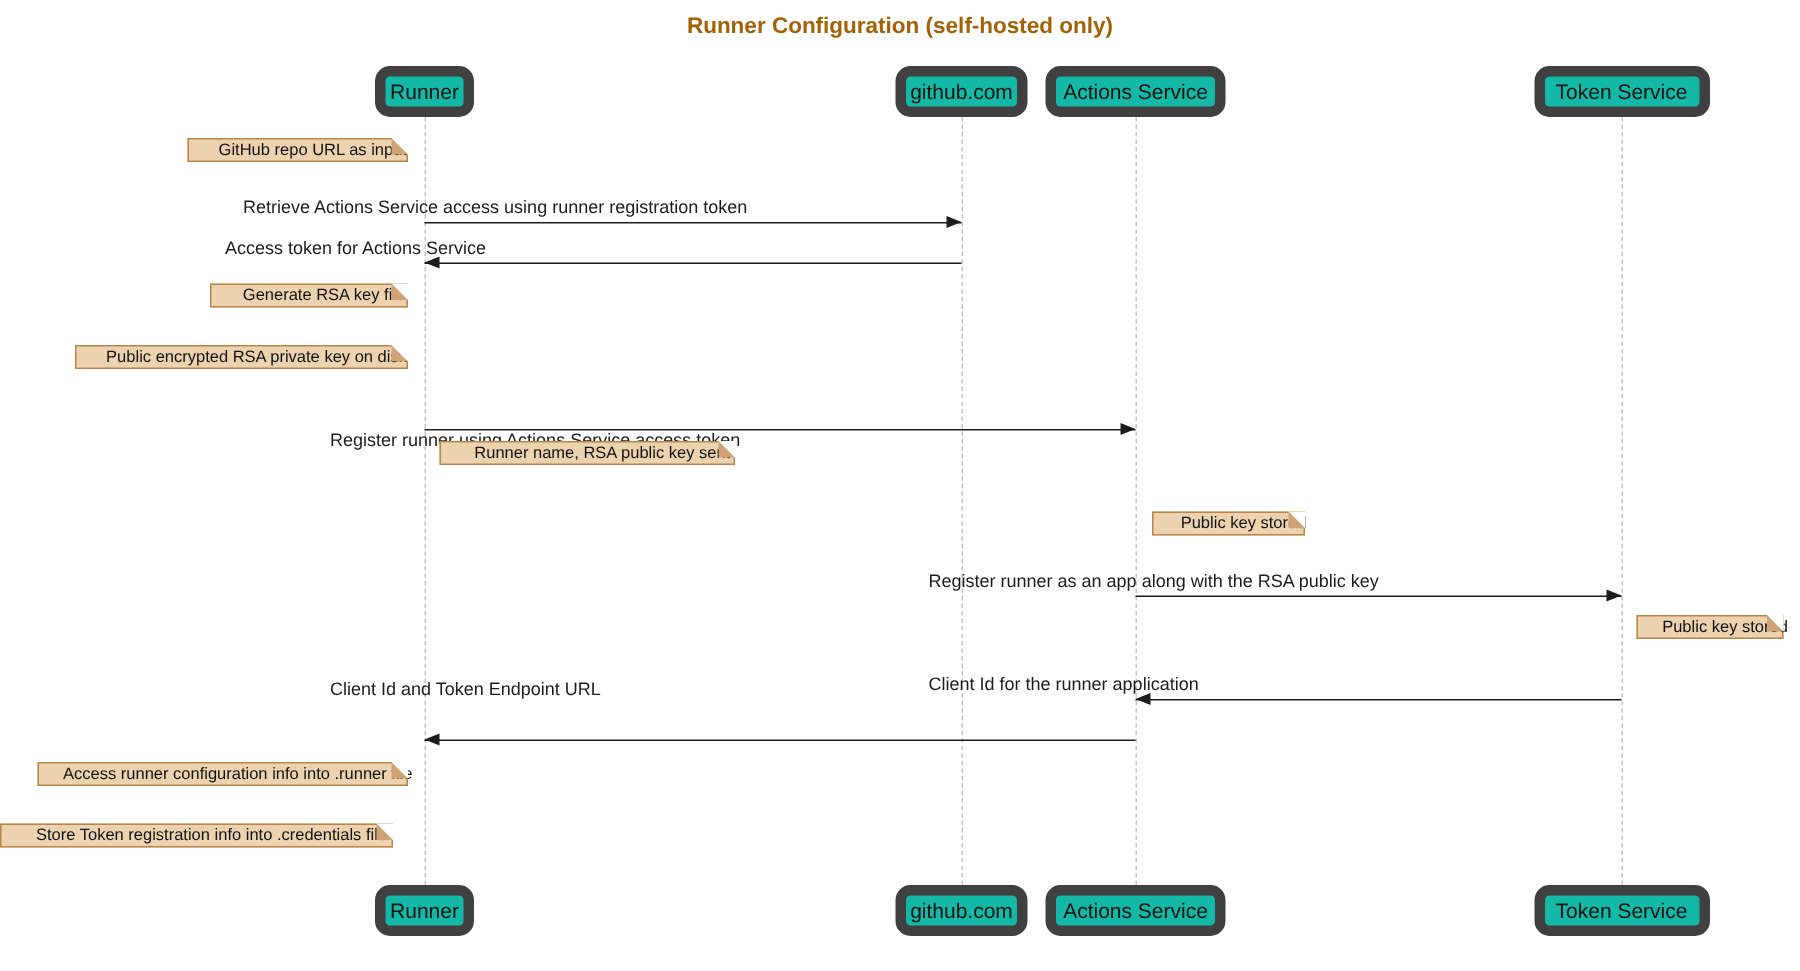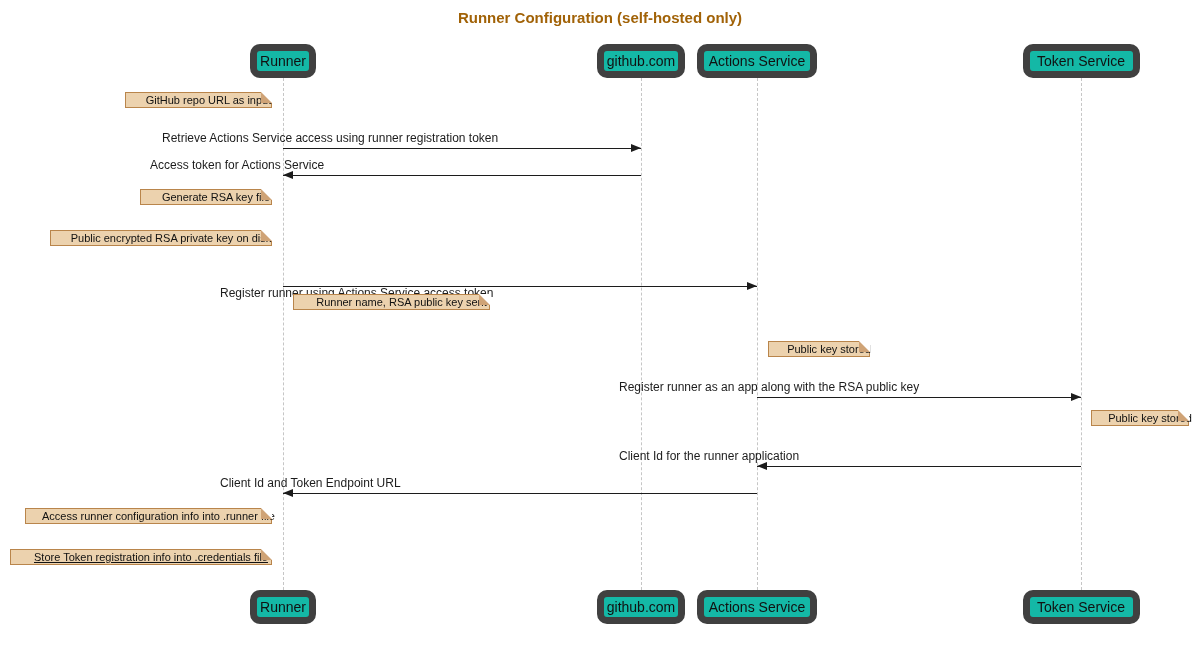--- a/index.html
+++ b/index.html
@@ -118,23 +118,23 @@
       <div class="arrowhead right" style="left: 747px; top: 282px;"></div>
       <div class="msg-label" style="left: 220px; top: 269px; margin-top: 17px;">Register runner using Actions Service access token</div>
       <div class="msg-line" style="left: 757px; top: 397px; width: 324px;"></div>
       <div class="arrowhead right" style="left: 1071px; top: 393px;"></div>
       <div class="msg-label" style="left: 619px; top: 380px;">Register runner as an app along with the RSA public key</div>
       <div class="msg-line" style="left: 757px; top: 466px; width: 324px;"></div>
       <div class="arrowhead left" style="left: 757px; top: 462px;"></div>
       <div class="msg-label" style="left: 619px; top: 449px;">Client Id for the runner application</div>
       <div class="msg-line" style="left: 283px; top: 493px; width: 474px;"></div>
       <div class="arrowhead left" style="left: 283px; top: 489px;"></div>
-      <div class="msg-label" style="left: 220px; top: 476px;">Client Id and Token Endpoint URL</div>
+      <div class="msg-label" style="left: 220px; top: 452px;">Client Id and Token Endpoint URL</div>
       <div class="note" style="left: 125px; top: 92px; width: 147px;">GitHub repo URL as input</div>
       <div class="note" style="left: 140px; top: 189px; width: 132px;">Generate RSA key file</div>
       <div class="note" style="left: 50px; top: 230px; width: 222px;">Public encrypted RSA private key on disk</div>
       <div class="note" style="left: 293px; top: 294px; width: 197px;">Runner name, RSA public key sent</div>
       <div class="note" style="left: 768px; top: 341px; width: 102px;">Public key stored</div>
       <div class="note" style="left: 1091px; top: 410px; width: 98px;">Public key stored</div>
       <div class="note" style="left: 25px; top: 508px; width: 247px;">Access runner configuration info into .runner file</div>
-      <div class="note" style="left: 10px; top: 549px; width: 262px; text-decoration: underline;">Store Token registration info into .credentials file</div>
+      <div class="note" style="left: 0; top: 549px; width: 262px;">Store Token registration info into .credentials file</div>
     </div>
 </div>
 
 </body></html>

